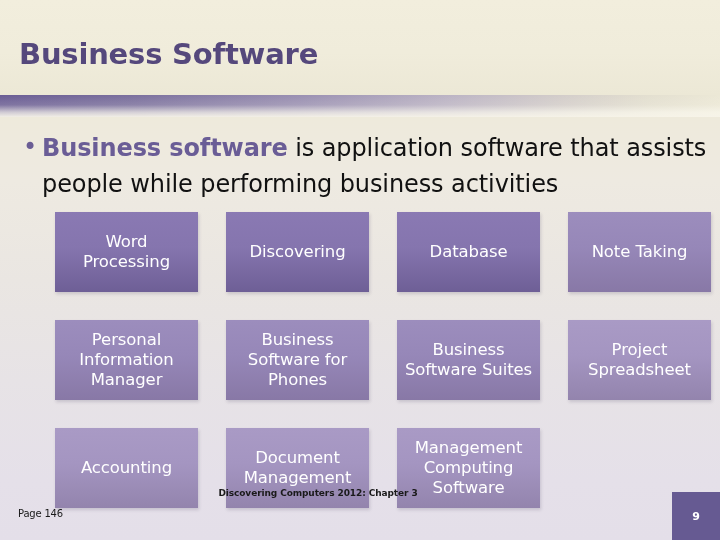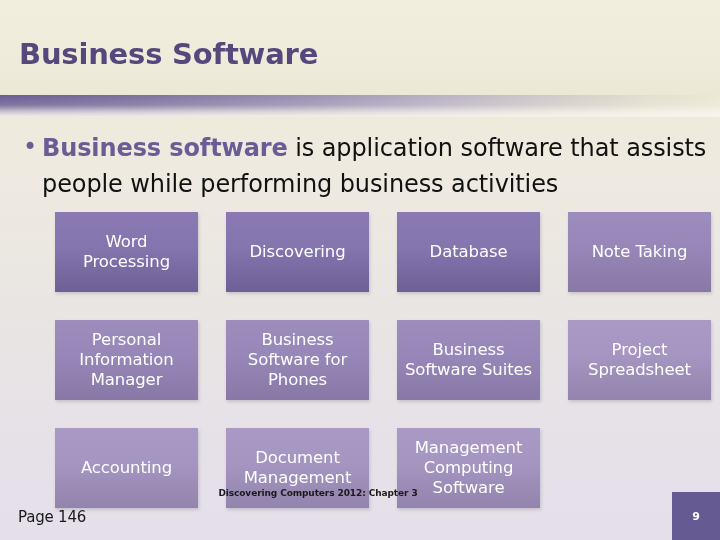--- a/index.html
+++ b/index.html
@@ -132,21 +132,21 @@
 
   .row-0 { background: linear-gradient(to bottom, #8a79b3 0%, #8575ae 45%, #6e5f96 100%); }
   .row-1 { background: linear-gradient(to bottom, #9c8dbd 0%, #9687b8 45%, #8878a6 100%); }
   .row-2 { background: linear-gradient(to bottom, #a99ac5 0%, #a495c1 45%, #9384ad 100%); }
 
   
   #footer-page-ref {
     position: absolute;
     left: 18px;
     top: 508px;
-    font-size: 15px;
+    font-size: 10px;
     color: #1a1a1a;
     letter-spacing: -0.2px;
   }
   #footer-source {
     position: absolute;
     left: 0;
     top: 488px;
     width: 636px;
     text-align: center;
     font-size: 9px;

